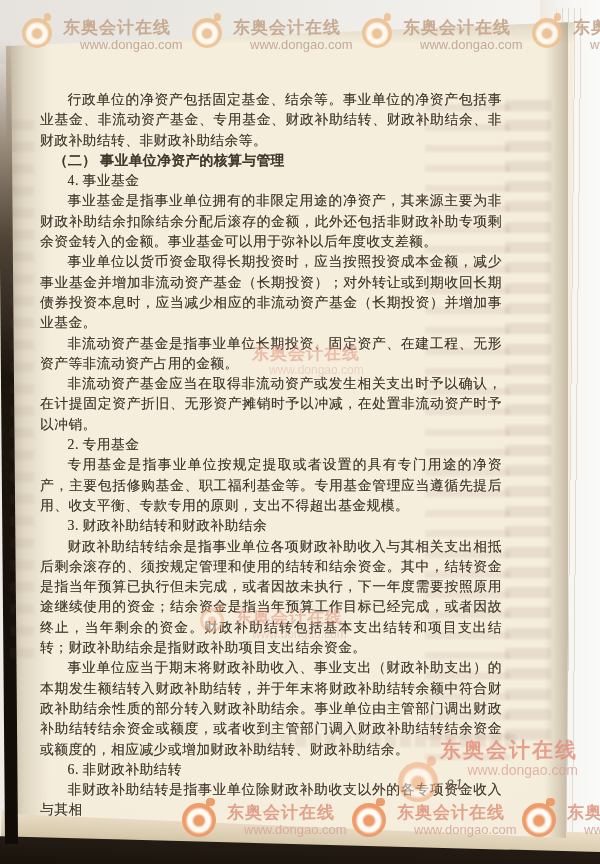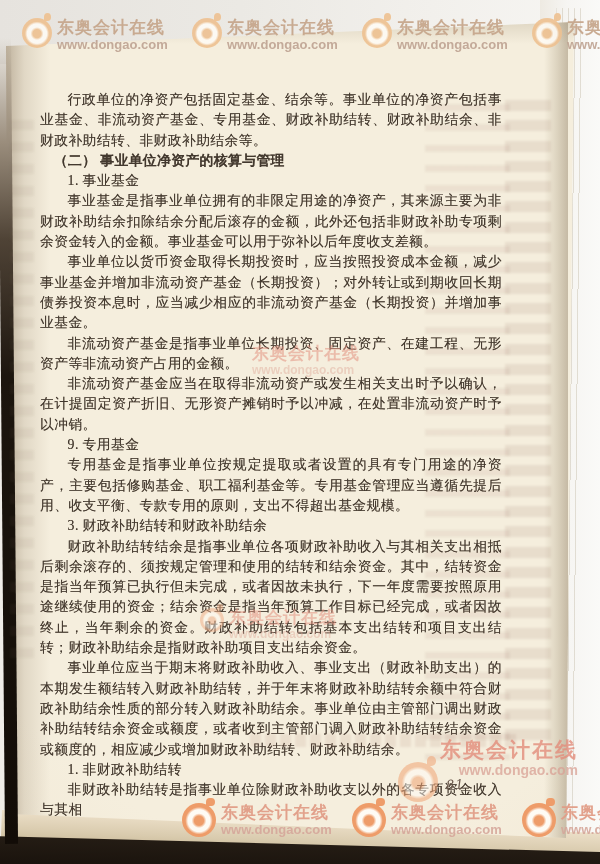--- a/index.html
+++ b/index.html
@@ -53,24 +53,24 @@
   .ghost-col-a{left:425px;top:95px;width:85px;height:665px;
         background:repeating-linear-gradient(180deg,transparent 0 9px,rgba(155,115,100,.10) 9px 16px,transparent 16px 20.3px);}
   .ghost-col-b{left:505px;top:100px;width:46px;height:645px;
         background:repeating-linear-gradient(180deg,rgba(150,110,95,.13) 0 11px,transparent 11px 20.3px);}
   .ghost-row-a{left:250px;top:734px;width:266px;height:13px;
         background:repeating-linear-gradient(90deg,rgba(160,110,95,.12) 0 11px,transparent 11px 15px);}
   .ghost-col-c{left:10px;top:120px;width:24px;height:540px;
         background:repeating-linear-gradient(180deg,rgba(130,110,90,.08) 0 10px,transparent 10px 22px);}
 
   
-  .wm{position:absolute;display:flex;align-items:flex-start;gap:5px;z-index:50;pointer-events:none;white-space:nowrap;}
+  .wm{position:absolute;display:flex;align-items:flex-start;gap:11px;z-index:50;pointer-events:none;white-space:nowrap;}
   .wm-texts{display:flex;flex-direction:column;line-height:1.15;}
   .wm-brand{font-family:"Liberation Sans",sans-serif;font-weight:bold;letter-spacing:1px;}
-  .wm-url{font-family:"Liberation Sans",sans-serif;font-weight:bold;}
+  .wm-url{font-family:"Liberation Sans",sans-serif;font-weight:normal;margin-left:17px;}
   .wm-logo{border-radius:50%;position:relative;flex:none;
         background:radial-gradient(circle at 50% 52%,var(--lc,#f0a875) 0 19%,rgba(255,252,246,.95) 30% 45%,var(--lc,#f0a875) 56% 100%);}
   .wm-logo::before{content:"";position:absolute;top:-16%;right:4%;width:24%;height:26%;
         background:var(--lc,#f0a875);border-radius:50% 50% 50% 0;}
   .tier-top .wm-logo{width:30px;height:30px;--lc:#eec191;opacity:.9;}
   .tier-top .wm-brand{font-size:17px;color:rgba(198,166,140,.95);}
   .tier-top .wm-url{font-size:13px;color:rgba(190,162,145,.9);}
   .tier-bottom .wm-logo{width:34px;height:34px;--lc:#ee9c69;}
   .tier-bottom .wm-brand{font-size:17px;color:rgba(224,156,134,.95);}
   .tier-bottom .wm-url{font-size:13px;color:rgba(213,166,154,.9);}
@@ -93,31 +93,31 @@
   <div class="dark-band"></div>
   <div class="dark-left"></div>
 
   <div class="page">
     <div class="spine-shade"></div>
     <div class="edge-right"></div>
     <div class="edge-top"></div>
     <div class="content" id="content">
         <p class="para-body">行政单位的净资产包括固定基金、结余等。事业单位的净资产包括事业基金、非流动资产基金、专用基金、财政补助结转、财政补助结余、非财政补助结转、非财政补助结余等。</p>
         <p class="para-heading">（二） 事业单位净资产的核算与管理</p>
-        <p class="para-sub">1. 事业基金</p>
+        <p class="para-sub">4. 事业基金</p>
         <p class="para-body">事业基金是指事业单位拥有的非限定用途的净资产，其来源主要为非财政补助结余扣除结余分配后滚存的金额，此外还包括非财政补助专项剩余资金转入的金额。事业基金可以用于弥补以后年度收支差额。</p>
         <p class="para-body">事业单位以货币资金取得长期投资时，应当按照投资成本金额，减少事业基金并增加非流动资产基金（长期投资）；对外转让或到期收回长期债券投资本息时，应当减少相应的非流动资产基金（长期投资）并增加事业基金。</p>
         <p class="para-body">非流动资产基金是指事业单位长期投资、固定资产、在建工程、无形资产等非流动资产占用的金额。</p>
         <p class="para-body">非流动资产基金应当在取得非流动资产或发生相关支出时予以确认，在计提固定资产折旧、无形资产摊销时予以冲减，在处置非流动资产时予以冲销。</p>
-        <p class="para-sub">9. 专用基金</p>
+        <p class="para-sub">2. 专用基金</p>
         <p class="para-body">专用基金是指事业单位按规定提取或者设置的具有专门用途的净资产，主要包括修购基金、职工福利基金等。专用基金管理应当遵循先提后用、收支平衡、专款专用的原则，支出不得超出基金规模。</p>
         <p class="para-sub">3. 财政补助结转和财政补助结余</p>
         <p class="para-body">财政补助结转结余是指事业单位各项财政补助收入与其相关支出相抵后剩余滚存的、须按规定管理和使用的结转和结余资金。其中，结转资金是指当年预算已执行但未完成，或者因故未执行，下一年度需要按照原用途继续使用的资金；结余资金是指当年预算工作目标已经完成，或者因故终止，当年剩余的资金。财政补助结转包括基本支出结转和项目支出结转；财政补助结余是指财政补助项目支出结余资金。</p>
         <p class="para-body">事业单位应当于期末将财政补助收入、事业支出（财政补助支出）的本期发生额结转入财政补助结转，并于年末将财政补助结转余额中符合财政补助结余性质的部分转入财政补助结余。事业单位由主管部门调出财政补助结转结余资金或额度，或者收到主管部门调入财政补助结转结余资金或额度的，相应减少或增加财政补助结转、财政补助结余。</p>
-        <p class="para-sub">1. 非财政补助结转</p>
+        <p class="para-sub">6. 非财政补助结转</p>
         <p class="para-body">非财政补助结转是指事业单位除财政补助收支以外的各专项资金收入与其相</p>
       </div>
     <div class="page-number">81</div>
   </div>
 
   <div class="ghost ghost-col-a"></div>
   <div class="ghost ghost-col-b"></div>
   <div class="ghost ghost-row-a"></div>
   <div class="ghost ghost-col-c"></div>
 

